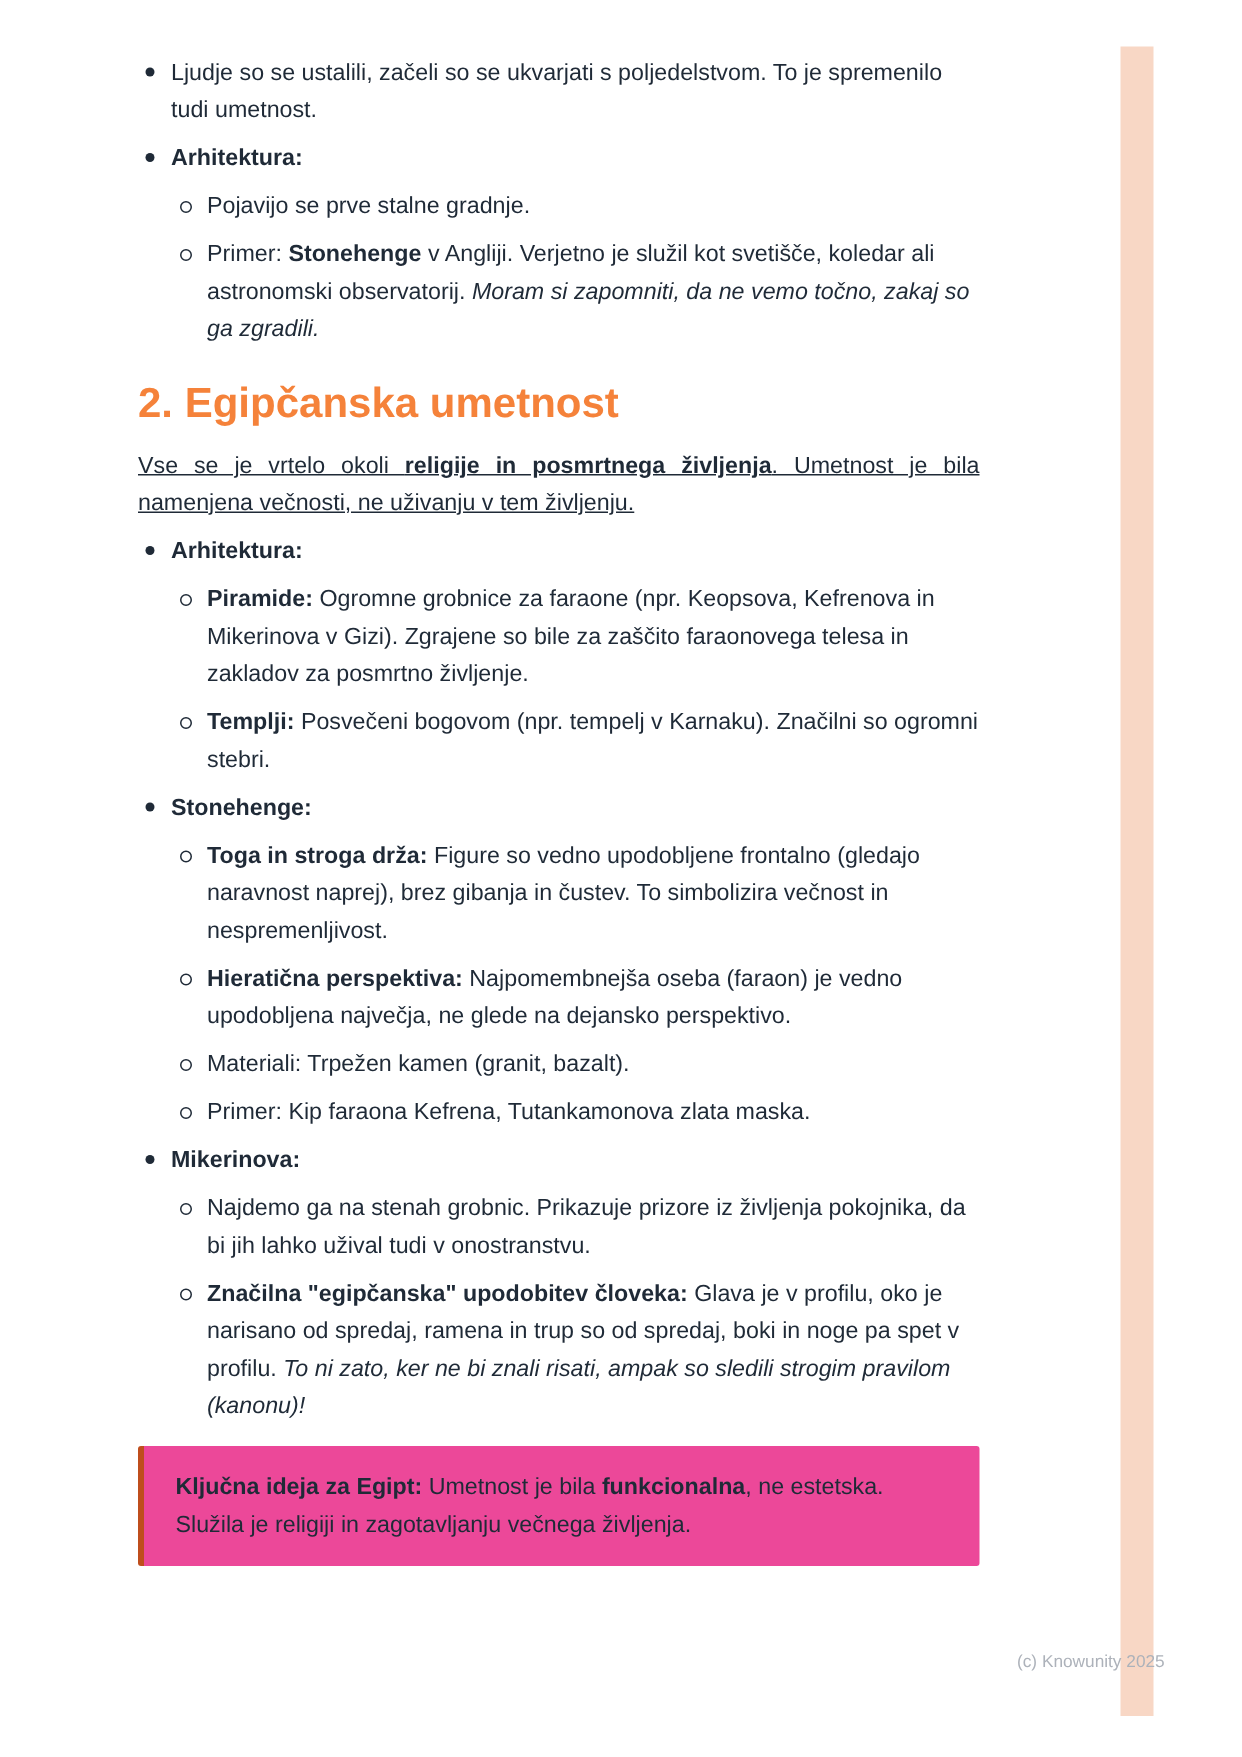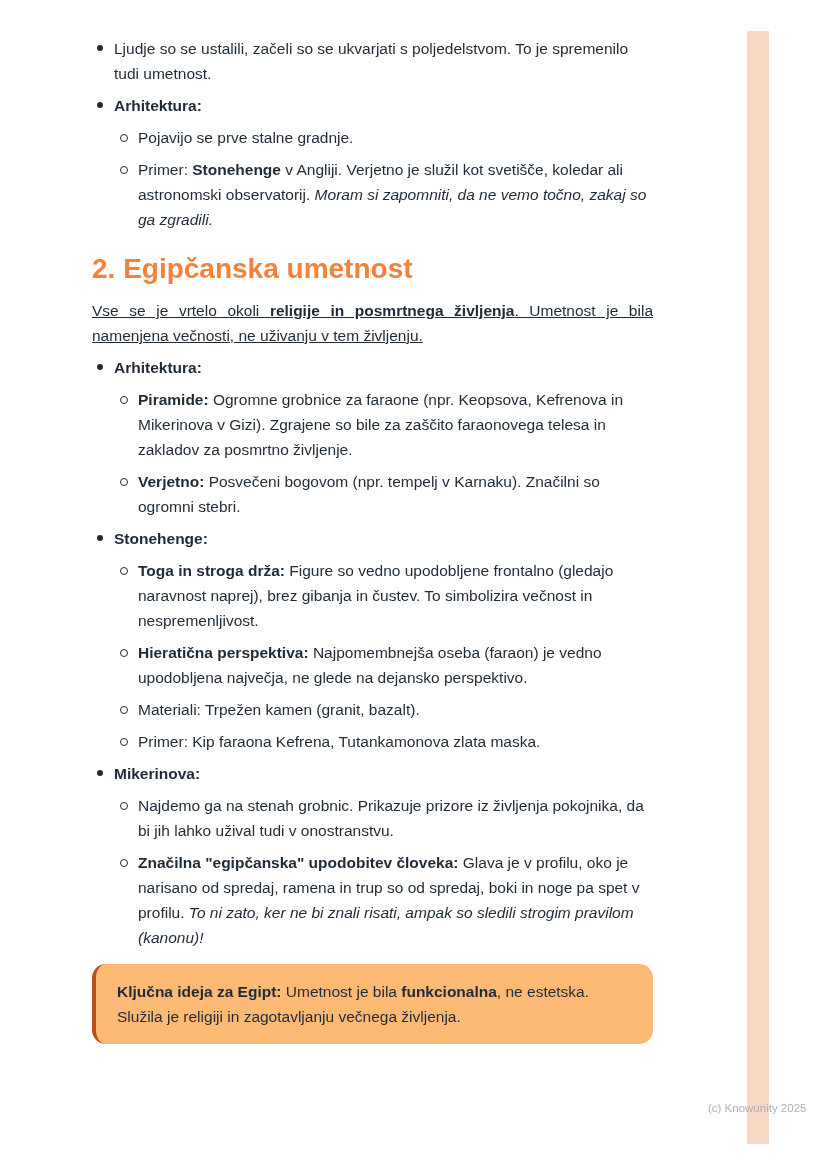--- a/index.html
+++ b/index.html
@@ -34,32 +34,32 @@
   }
   .b { font-weight: 700; }
   .i { font-style: italic; }
   .heading {
     color: #f5823a; font-size: 28px; line-height: 30px;
     font-weight: 700; margin: 22px 0 14px 0;
   }
   .para { text-align: justify; margin-bottom: 7px; text-decoration: underline; }
   .callout {
     margin-top: 14px;
-    background: #fdba74;
+    background: #ec4899;
     border-left: 4px solid #bf4e1c;
     padding: 15px 21px;
-    border-radius: 14px;
+    border-radius: 2px;
   }
   .side-strip {
     position: absolute; left: 747px; top: 31px;
     width: 22px; height: 1113px;
     background: #f8d7c5;
   }
   .watermark {
-    position: absolute; left: 708px; top: 1102px;
+    position: absolute; left: 678px; top: 1102px;
     font-size: 11.5px; color: #adb2ba; z-index: 2;
   }
 </style>
 </head>
 <body>
 
 <div class="page">
 
   <div class="content">
 
@@ -76,21 +76,21 @@
 
     <h2 class="heading">2. Egipčanska umetnost</h2>
 
     <p class="para"><span>Vse se je vrtelo okoli </span><span class="b">religije in posmrtnega življenja</span><span>. Umetnost je bila namenjena večnosti, ne uživanju v tem življenju.</span></p>
 
     <ul class="l1">
       <li>
         <span class="b">Arhitektura:</span>
         <ul class="l2">
           <li><span class="b">Piramide:</span><span> Ogromne grobnice za faraone (npr. Keopsova, Kefrenova in Mikerinova v Gizi). Zgrajene so bile za zaščito faraonovega telesa in zakladov za posmrtno življenje.</span></li>
-          <li><span class="b">Verjetno:</span><span> Posvečeni bogovom (npr. tempelj v Karnaku). Značilni so ogromni stebri.</span></li>
+          <li><span class="b">Templji:</span><span> Posvečeni bogovom (npr. tempelj v Karnaku). Značilni so ogromni stebri.</span></li>
         </ul>
       </li>
       <li>
         <span class="b">Stonehenge:</span>
         <ul class="l2">
           <li><span class="b">Toga in stroga drža:</span><span> Figure so vedno upodobljene frontalno (gledajo naravnost naprej), brez gibanja in čustev. To simbolizira večnost in nespremenljivost.</span></li>
           <li><span class="b">Hieratična perspektiva:</span><span> Najpomembnejša oseba (faraon) je vedno upodobljena največja, ne glede na dejansko perspektivo.</span></li>
           <li><span>Materiali: Trpežen kamen (granit, bazalt).</span></li>
           <li><span>Primer: Kip faraona Kefrena, Tutankamonova zlata maska.</span></li>
         </ul>

